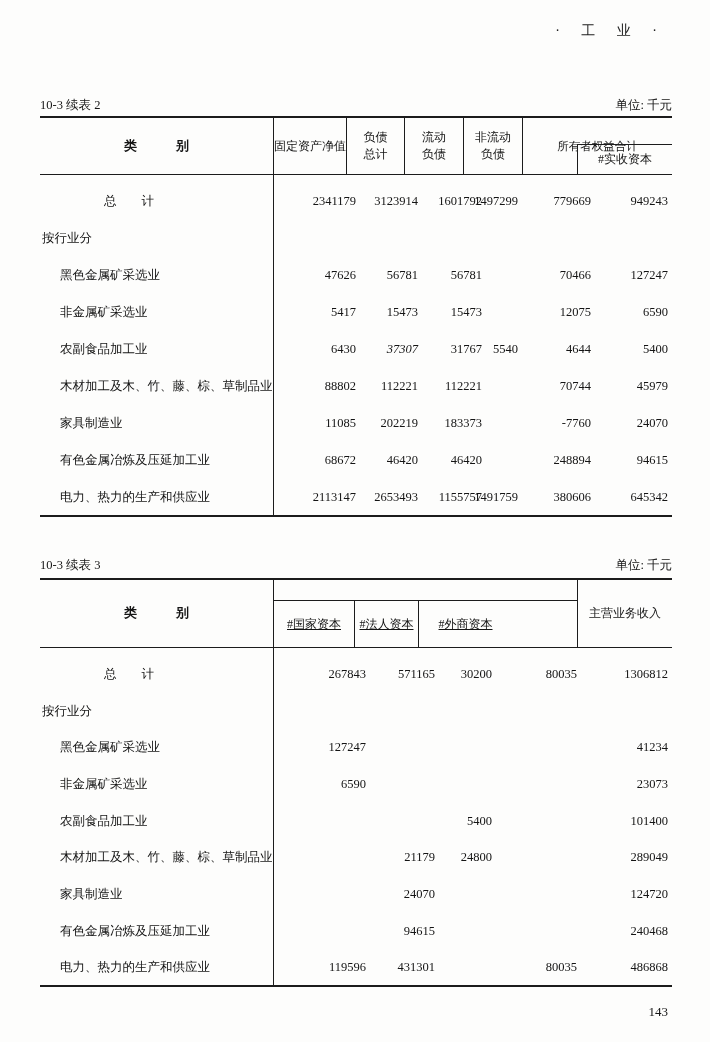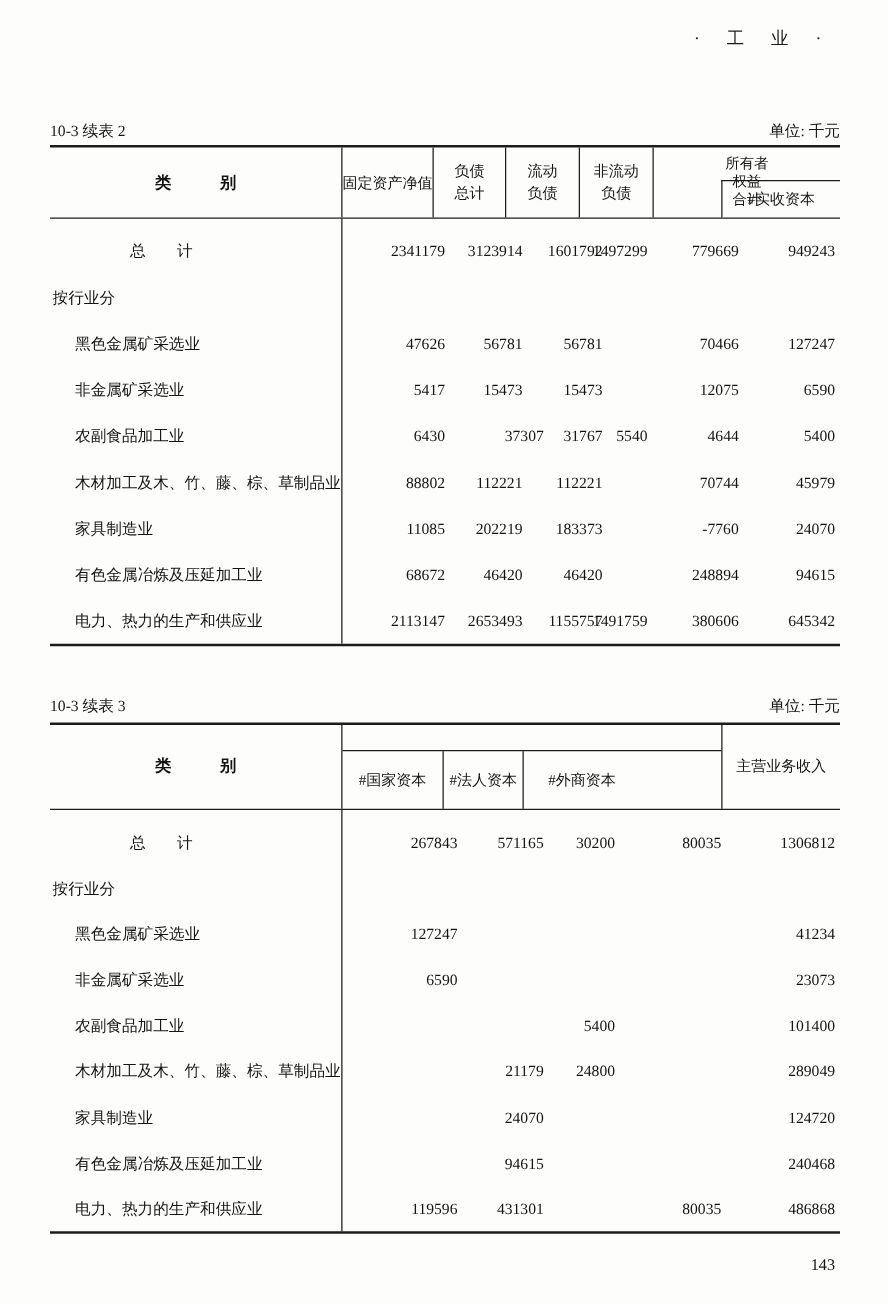--- a/index.html
+++ b/index.html
@@ -33,36 +33,36 @@
   .hcell{
     box-sizing:border-box;display:flex;flex-direction:column;
     align-items:center;justify-content:center;
     font-size:12px;line-height:1.4;text-align:center;white-space:nowrap;
   }
   .hcell + .hcell{border-left:1.5px solid #1c1c1c;}
   .hcat{width:233px;font-size:13px;font-weight:bold;}
   
   .owners-wrap{position:relative;flex-direction:row;align-items:stretch;}
   .owners-label{
-    width:55px;display:flex;flex-direction:column;align-items:center;
+    width:55px;display:flex;flex-direction:row;align-items:center;
     justify-content:center;font-size:11.5px;line-height:1.3;
   }
   .paidin-box{
     position:absolute;right:0;bottom:0;width:95px;height:30px;
     border-top:1.5px solid #1c1c1c;border-left:1.5px solid #1c1c1c;
     box-sizing:border-box;display:flex;align-items:center;justify-content:center;
     font-size:12px;
   }
   
   .group-cell{width:304px;display:flex;flex-direction:column;align-items:stretch;padding:0;}
   .group-top{height:20px;border-bottom:1.5px solid #1c1c1c;}
   .group-sub{flex:1;display:flex;}
   .sub-cell{
     box-sizing:border-box;display:flex;align-items:center;justify-content:center;
-    font-size:12px;white-space:nowrap;
+    font-size:12px;white-space:nowrap;text-decoration:underline;
   }
   .sub-cell + .sub-cell{border-left:1.5px solid #1c1c1c;}
   
   .tbody{position:relative;border-bottom:2px solid #1c1c1c;box-sizing:border-box;padding-top:8px;}
   .tbl1 .tbody{height:342px;}
   .tbl2 .tbody{height:339px;}
   .trow{position:relative;display:flex;align-items:flex-start;}
   .tbl1 .trow{height:37px;}
   .tbl2 .trow{height:36.7px;}
   .cat-cell{
@@ -169,21 +169,21 @@
         <span class="num-cell" style="right: 190px;">15473</span>
         <span class="num-cell" style="right: 154px;"></span>
         <span class="num-cell" style="right: 81px;">12075</span>
         <span class="num-cell" style="right: 4px;">6590</span>
       </div>
       <div class="trow trow-item">
         <div class="cat-cell">
           <span>农副食品加工业</span>
         </div>
         <span class="num-cell" style="right: 316px;">6430</span>
-        <span class="num-cell" style="right: 237px;">37307</span>
+        <span class="num-cell" style="right: 254px; font-style: italic;">37307</span>
         <span class="num-cell" style="right: 190px;">31767</span>
         <span class="num-cell" style="right: 154px;">5540</span>
         <span class="num-cell" style="right: 81px;">4644</span>
         <span class="num-cell" style="right: 4px;">5400</span>
       </div>
       <div class="trow trow-item">
         <div class="cat-cell">
           <span>木材加工及木、竹、藤、棕、草制品业</span>
         </div>
         <span class="num-cell" style="right: 316px;">88802</span>

